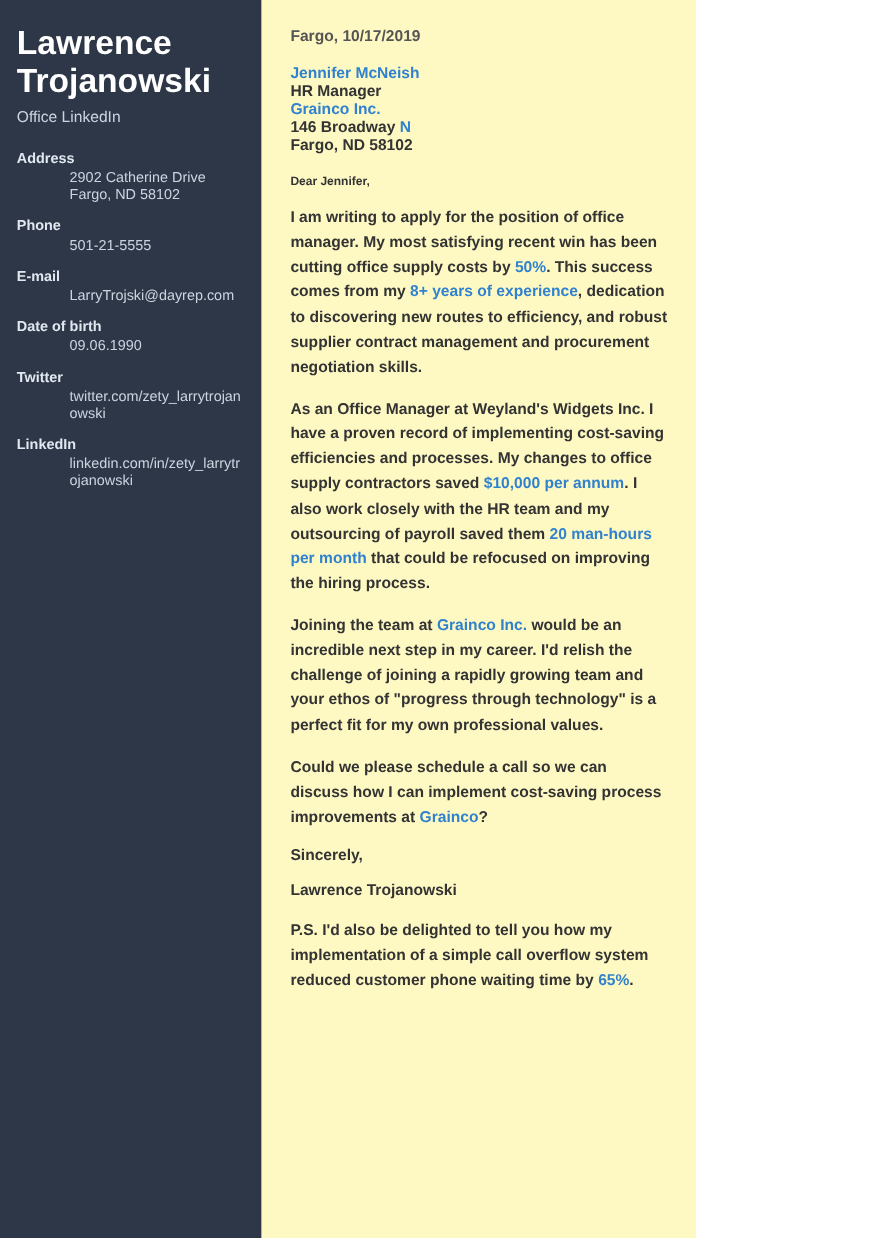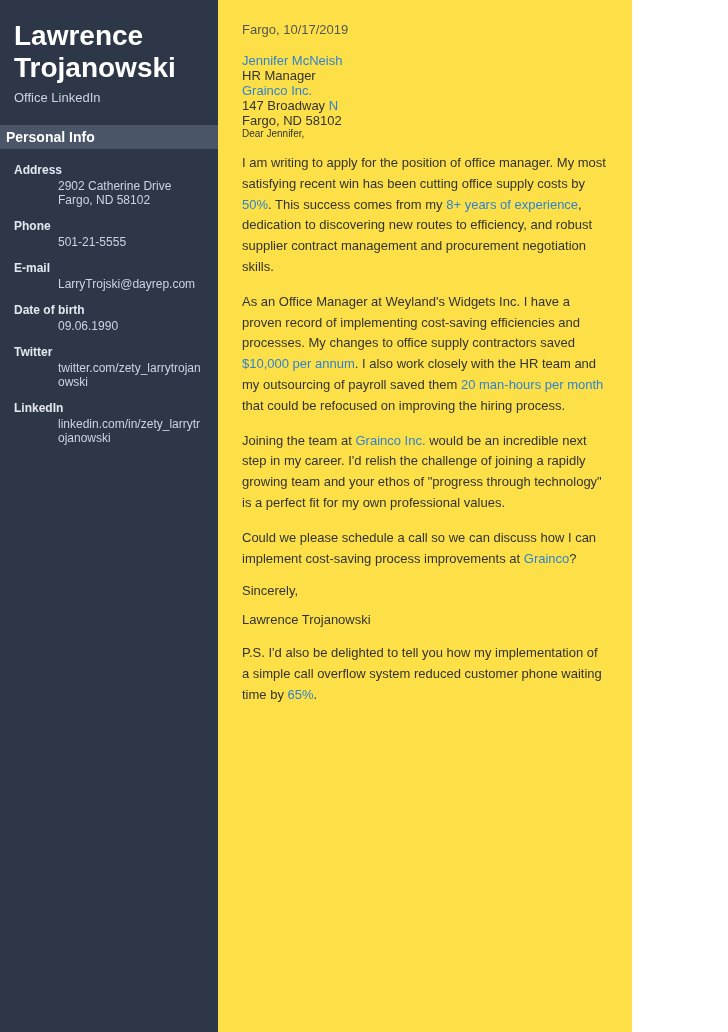--- a/index.html
+++ b/index.html
@@ -11,21 +11,21 @@
     body {
       font-family: Arial, sans-serif;
       font-size: 13px;
       background: #fff;
       width: 728px;
       min-height: 1032px;
     }
 
     .page-container {
       display: flex;
-      width: 632px;
+      width: 580px;
       min-height: 1032px;
     }
 
     
     .sidebar {
       width: 218px;
       min-width: 218px;
       background-color: #2d3748;
       color: #fff;
       padding: 20px 14px;
@@ -73,31 +73,33 @@
       font-size: 12px;
       color: #cbd5e0;
       word-break: break-word;
       margin-left: 44px;
     }
 
     
     .main-content {
       flex: 1;
       padding: 22px 24px;
-      background: #fde047;
-      color: #333;
+      background: #fef9c3;
+      color: #333;
+      font-weight: bold;
     }
 
     .date-line {
       font-size: 13px;
       color: #555;
       margin-bottom: 16px;
     }
 
     .recipient-block {
+      margin-bottom: 18px;
     }
 
     .recipient-name {
       color: #3182ce;
       font-size: 13px;
     }
 
     .recipient-company {
       color: #3182ce;
       font-size: 13px;
@@ -149,21 +151,20 @@
 </head>
 <body>
 
 <div class="page-container">
 
   <div class="sidebar">
 
     <div class="sidebar-name">Lawrence Trojanowski</div>
     <div class="sidebar-title">Office LinkedIn</div>
 
-    <div class="section-header">Personal Info</div>
 
     <div class="info-block">
       <div class="info-label">Address</div>
       <div class="info-value">2902 Catherine Drive</div>
       <div class="info-value">Fargo, ND 58102</div>
     </div>
 
     <div class="info-block">
       <div class="info-label">Phone</div>
       <div class="info-value">501-21-5555</div>
@@ -193,21 +194,21 @@
 
   <div class="main-content">
 
     <div class="date-line">Fargo, 10/17/2019</div>
 
     <div class="recipient-block">
       <div class="recipient-name">Jennifer McNeish</div>
       <div class="recipient-line">HR Manager</div>
       <div class="recipient-company">Grainco Inc.</div>
       <div class="recipient-line">
-        <span>147 Broadway </span><span class="street-highlight">N</span>
+        <span>146 Broadway </span><span class="street-highlight">N</span>
       </div>
       <div class="recipient-line">Fargo, ND 58102</div>
     </div>
 
     <div class="salutation">Dear Jennifer,</div>
 
     <div class="letter-paragraph">
       <span>I am writing to apply for the position of office manager. My most satisfying recent win has been cutting office supply costs by </span><span class="highlight-blue">50%</span><span>. This success comes from my </span><span class="highlight-blue">8+ years of experience</span><span>, dedication to discovering new routes to efficiency, and robust supplier contract management and procurement negotiation skills.</span>
     </div>
 

